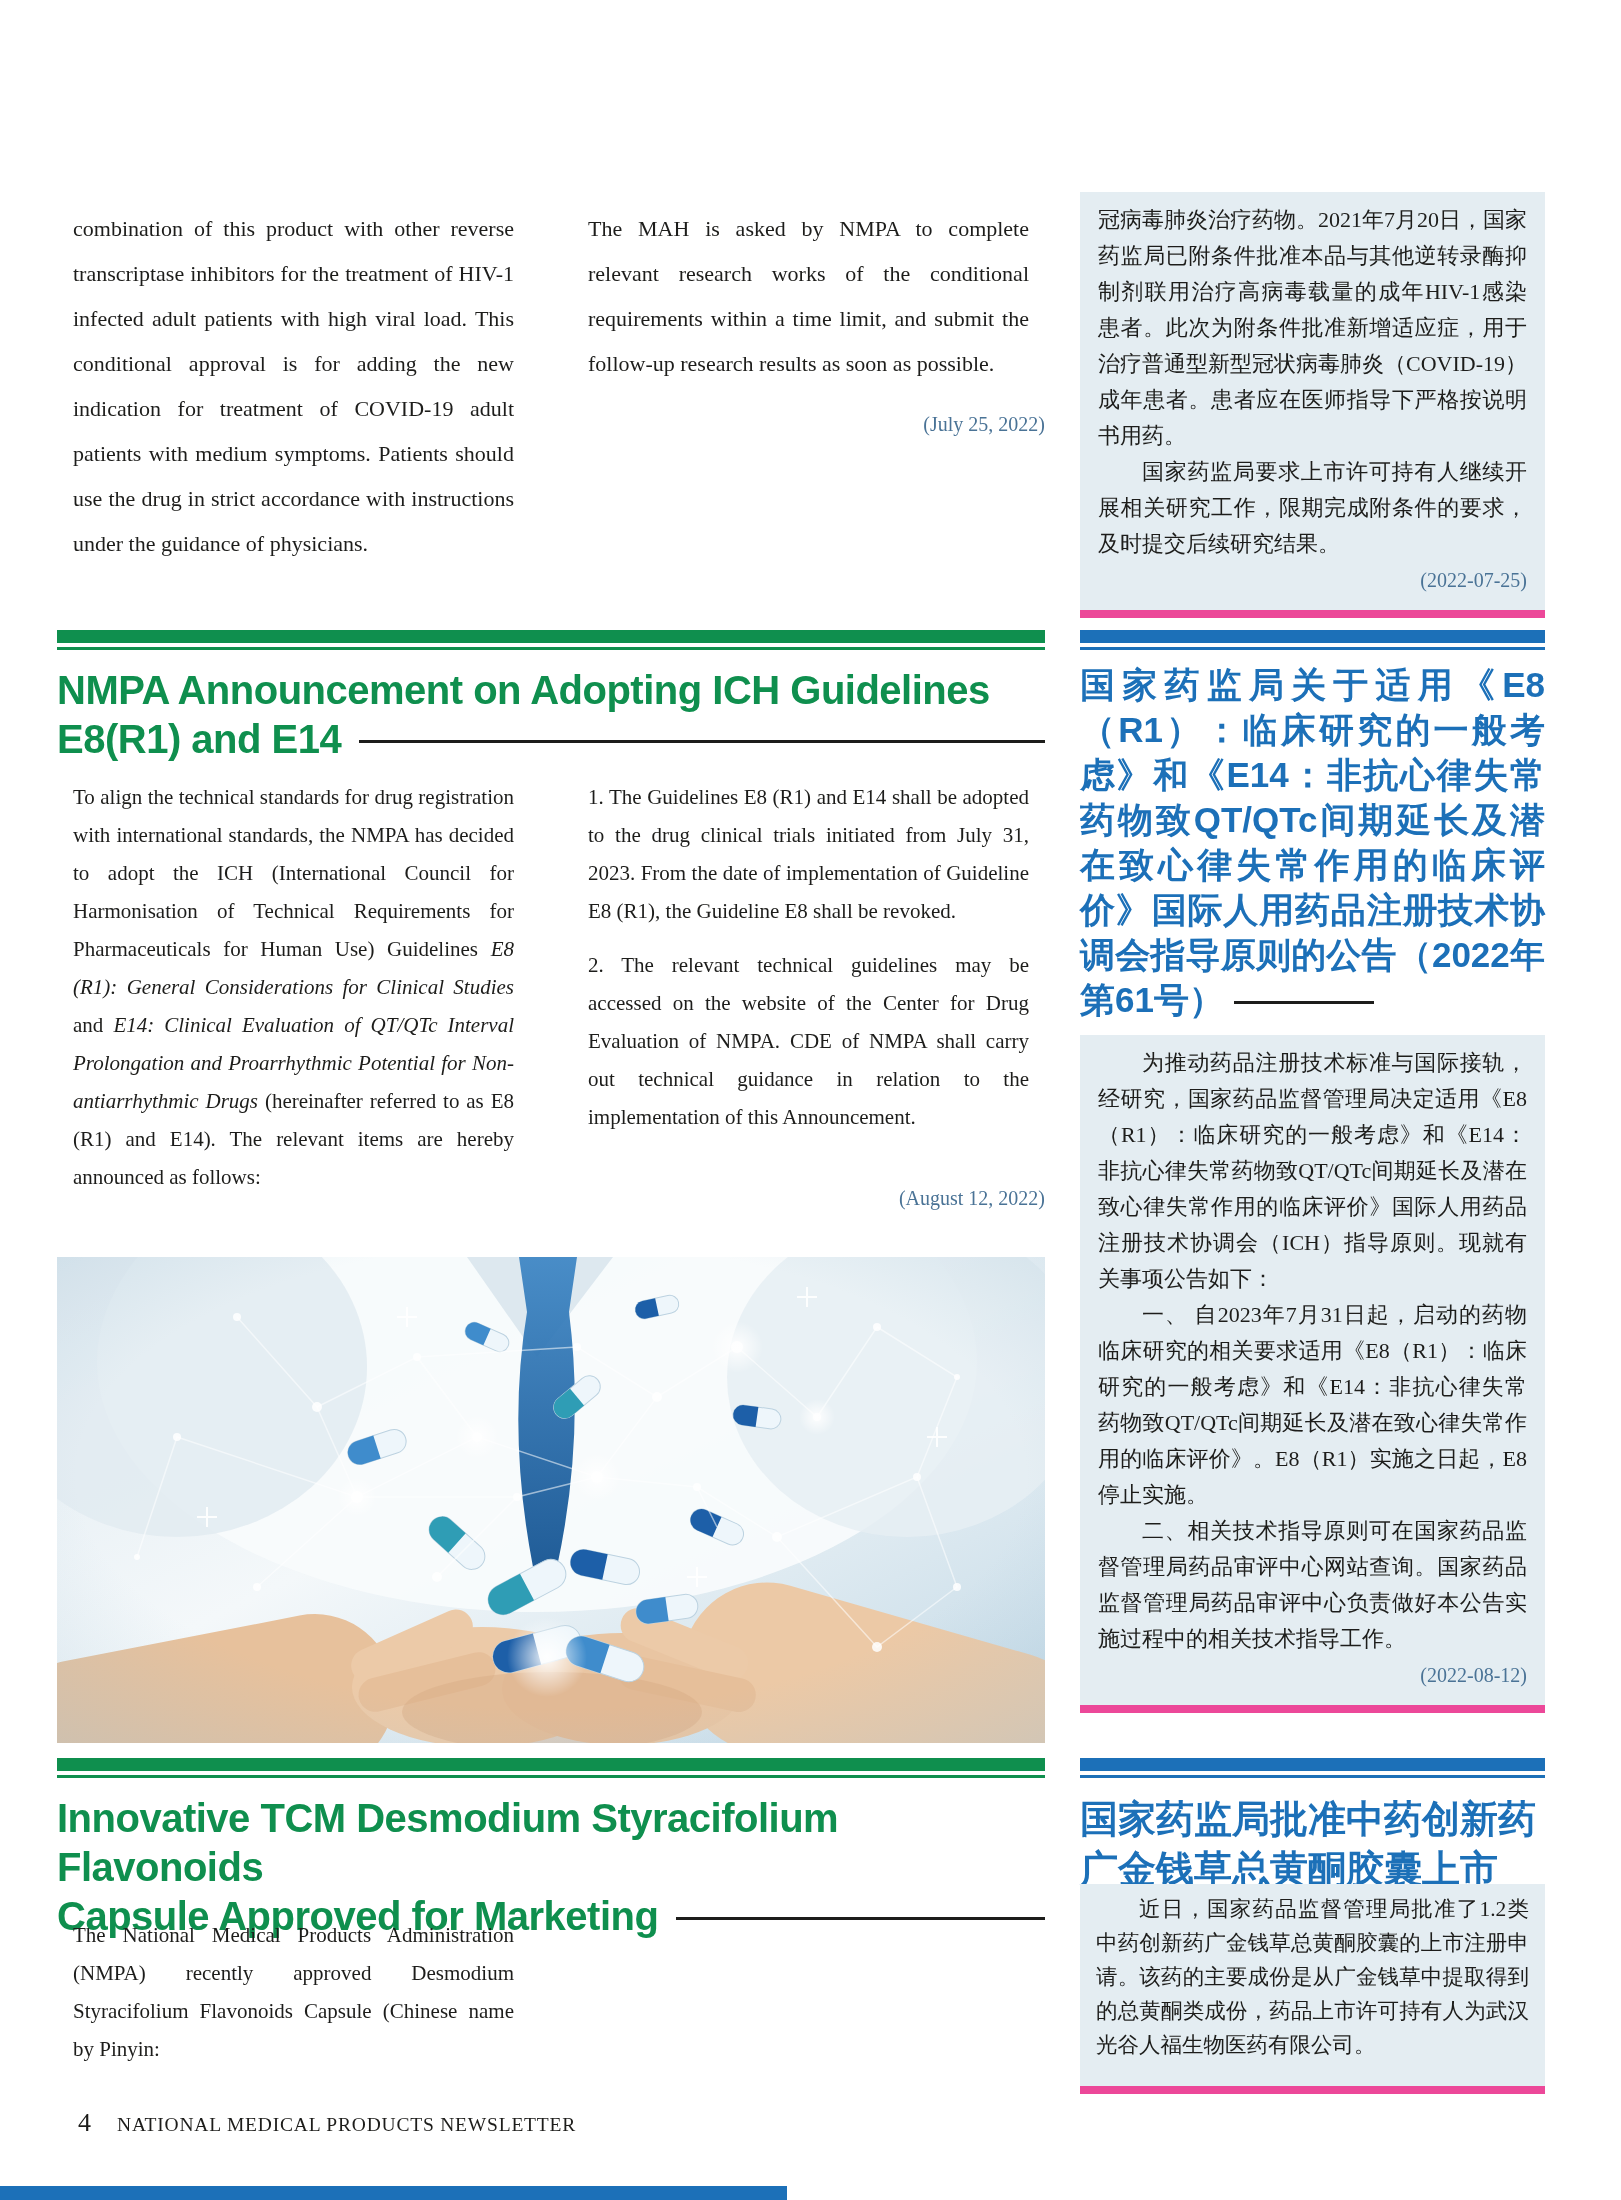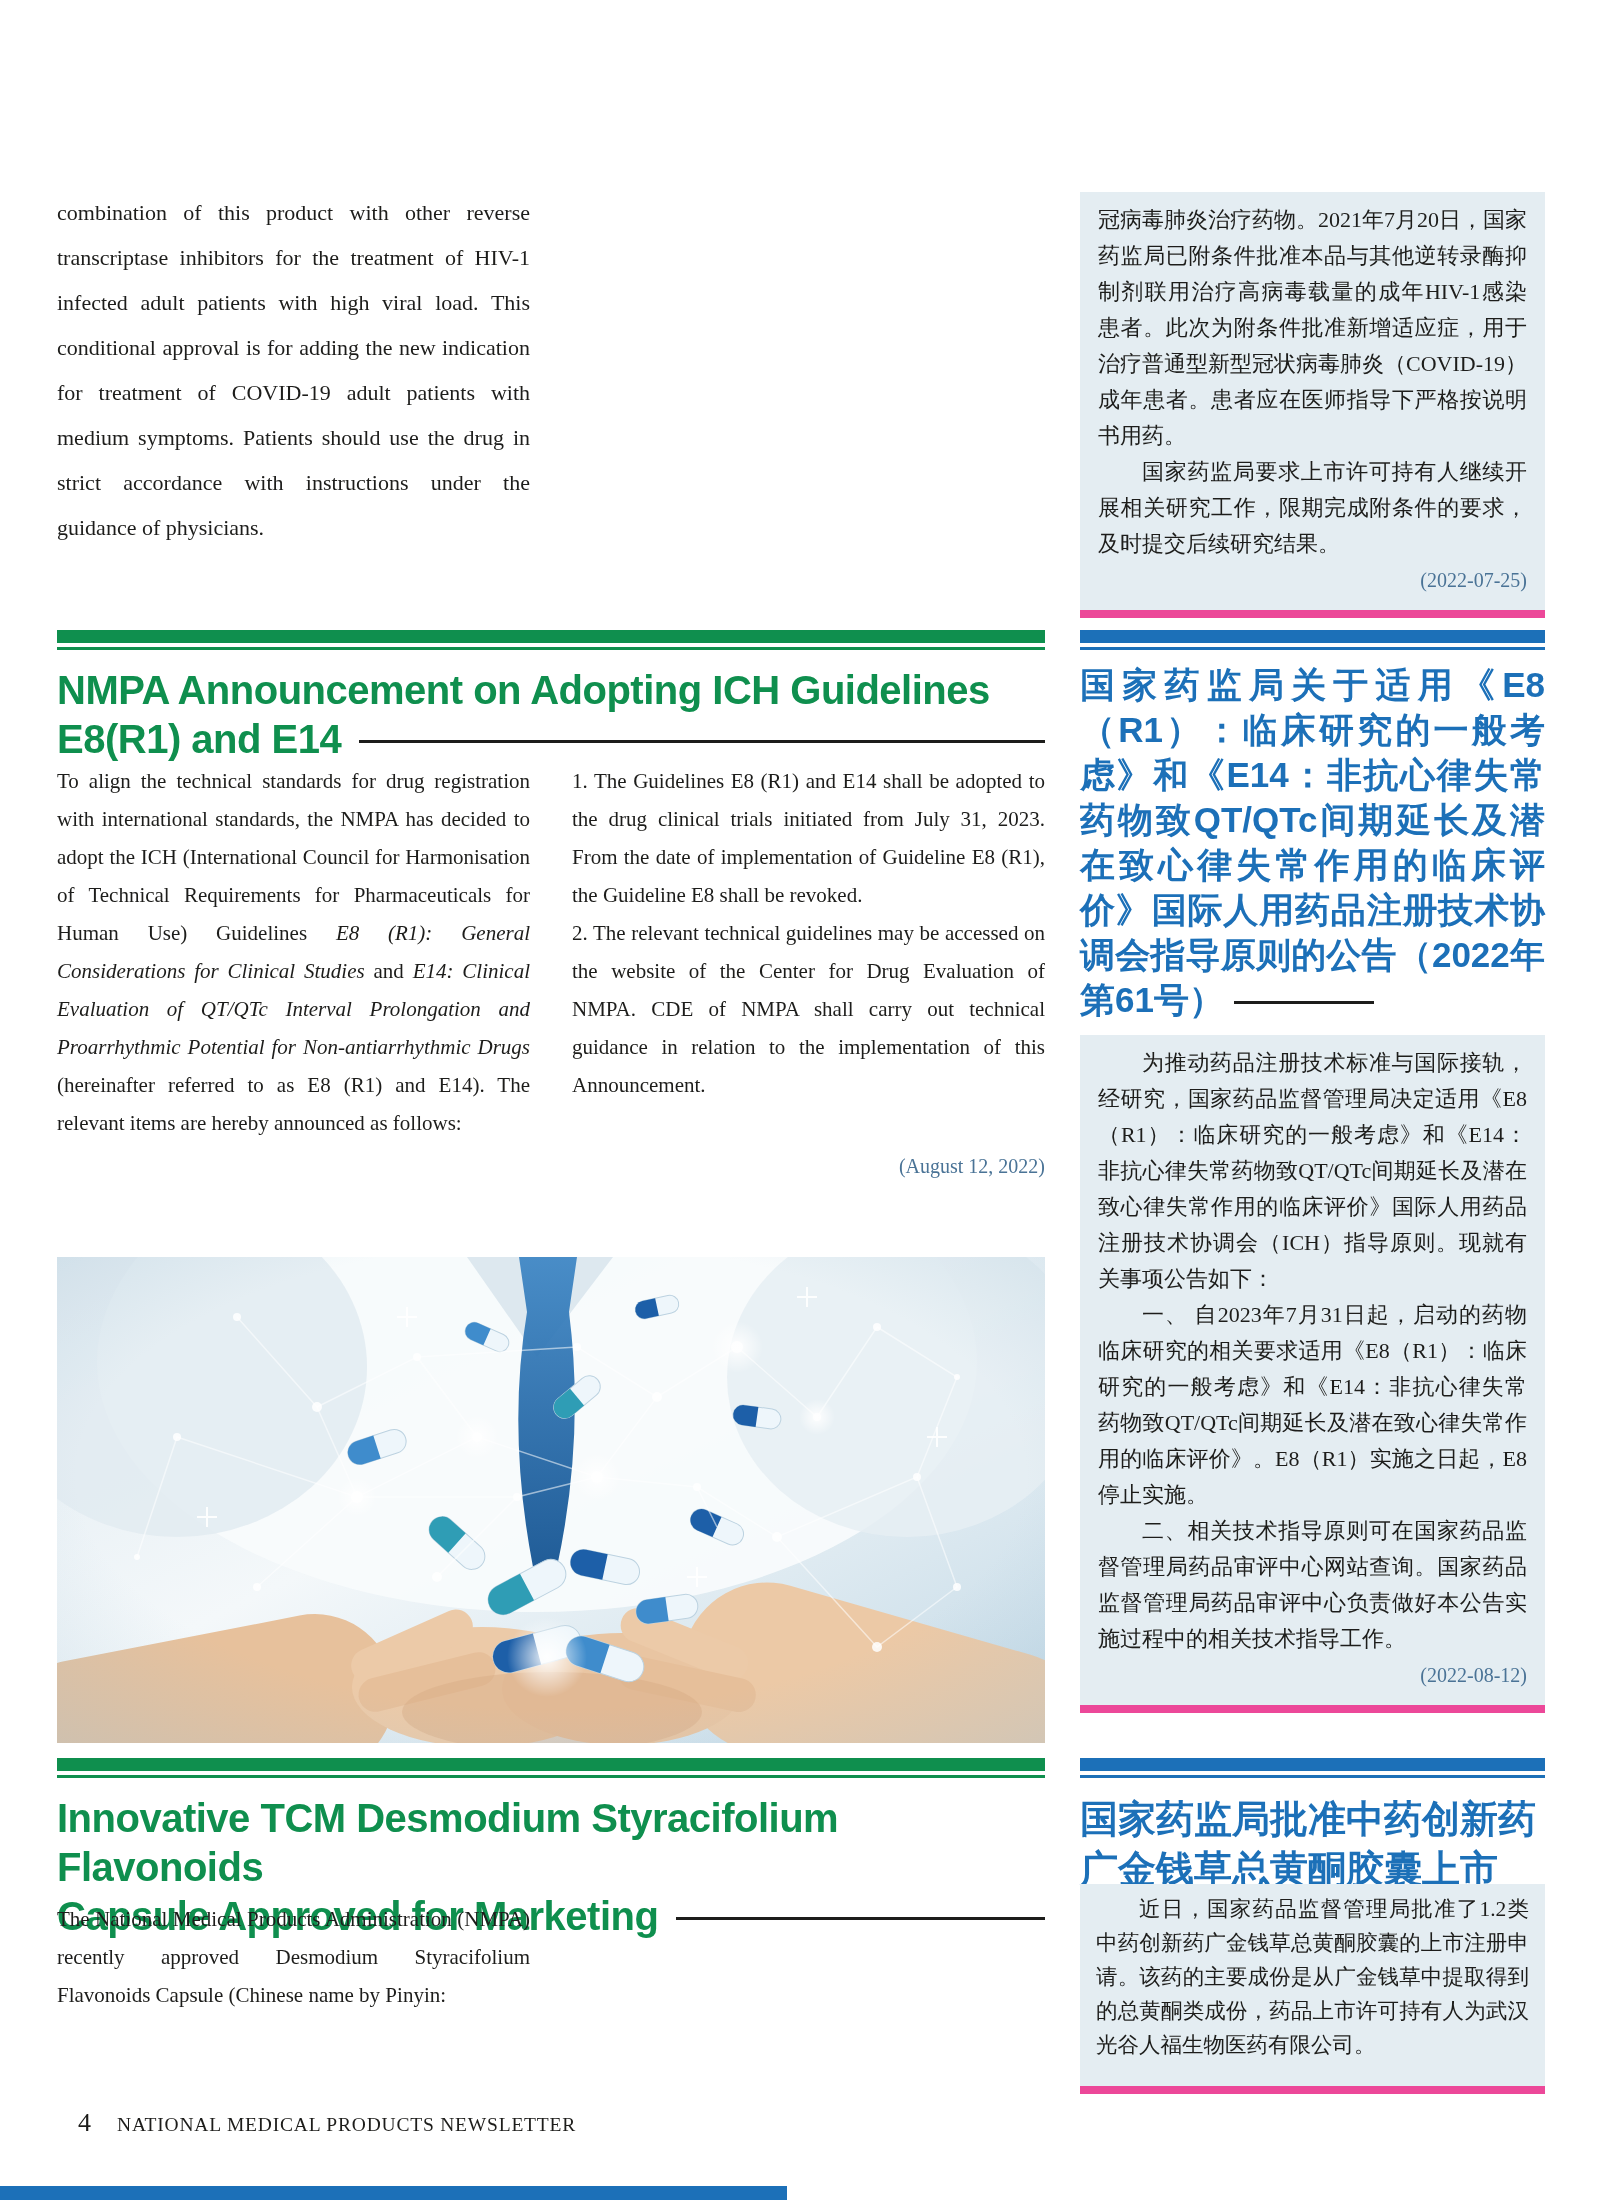--- a/index.html
+++ b/index.html
@@ -20,21 +20,21 @@
   .body-en-sm{font-size:21px;line-height:38px;text-align:justify;}
   .cn-block{
     background:var(--block-bg);
     padding:10px 18px 12px 18px;
     font-size:22px;line-height:36px;text-align:justify;
     border-bottom:8px solid #ec4899;
   }
   .cn-block-sm{font-size:21.5px;line-height:34px;padding:8px 16px 24px 16px;}
   .cn-indent{text-indent:2em;margin:0;}
   .cn-noindent{text-indent:0;margin:0;}
-  p{margin:0;}
+  p{margin:16px;}
   .date-line{text-align:right;color:var(--date-blue);font-size:20px;}
   .date-line-en{text-align:right;color:var(--date-blue);font-size:20px;line-height:45px;}
   .date-line-en-sm{text-align:right;color:var(--date-blue);font-size:20px;line-height:38px;margin-top:43px;}
   
   .dbar-top{height:13px;}
   .dbar-bottom{height:3px;margin-top:4px;}
   .dbar.green .dbar-top,.dbar.green .dbar-bottom{background:var(--green);}
   .dbar.blue .dbar-top,.dbar.blue .dbar-bottom{background:var(--blue);}
   
   .h-green{
@@ -59,20 +59,24 @@
 </style>
 </head>
 <body>
 
 <div class="page">
 
   <div class="abs body-en" style="left:57px;top:190px;width:473px;">
     <p>combination of this product with other reverse transcriptase inhibitors for the treatment of HIV-1 infected adult patients with high viral load. This conditional approval is for adding the new indication for treatment of COVID-19 adult patients with medium symptoms. Patients should use the drug in strict accordance with instructions under the guidance of physicians.</p>
   </div>
 
+  <div class="abs" style="left:572px;top:190px;width:473px;">
+    <p class="body-en">The MAH is asked by NMPA to complete relevant research works of the conditional requirements within a time limit, and submit the follow-up research results as soon as possible.</p>
+    <div class="date-line-en">(July 25, 2022)</div>
+  </div>
 
   <div class="abs cn-block" style="left:1080px;top:192px;width:429px;">
     <p class="cn-noindent">冠病毒肺炎治疗药物。2021年7月20日，国家药监局已附条件批准本品与其他逆转录酶抑制剂联用治疗高病毒载量的成年HIV-1感染患者。此次为附条件批准新增适应症，用于治疗普通型新型冠状病毒肺炎（COVID-19）成年患者。患者应在医师指导下严格按说明书用药。</p>
     <p class="cn-indent">国家药监局要求上市许可持有人继续开展相关研究工作，限期完成附条件的要求，及时提交后续研究结果。</p>
     <div class="date-line">(2022-07-25)</div>
   </div>
 
   <div class="abs dbar green" style="left:57px;top:630px;width:988px;">
     <div class="dbar-top"></div>
     <div class="dbar-bottom"></div>

